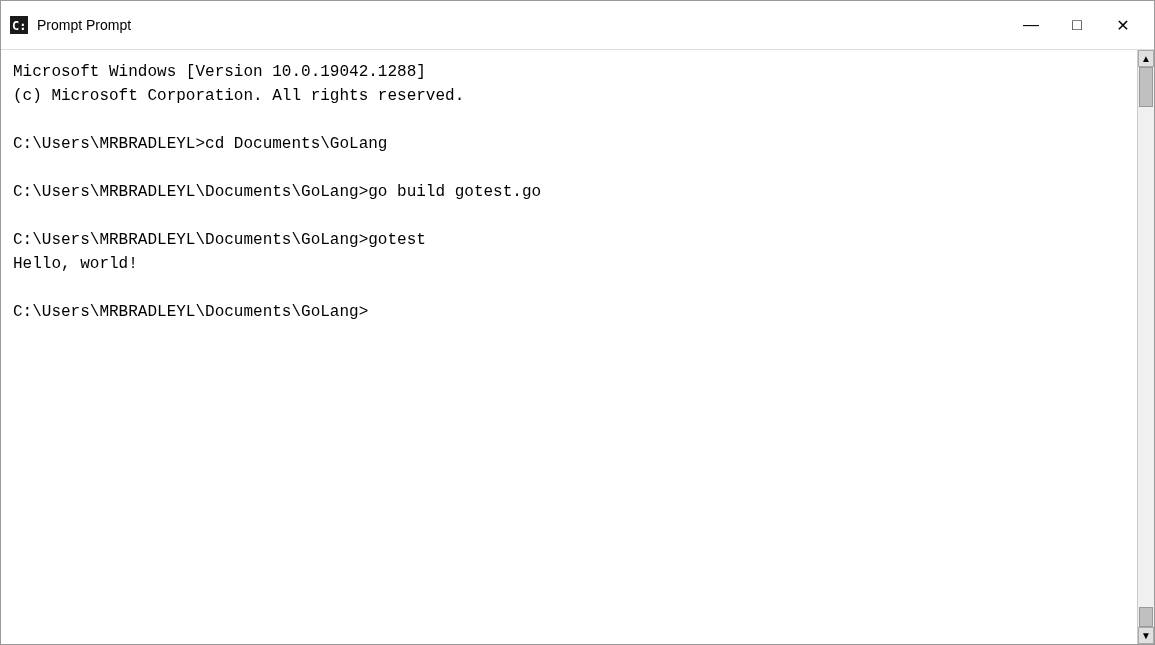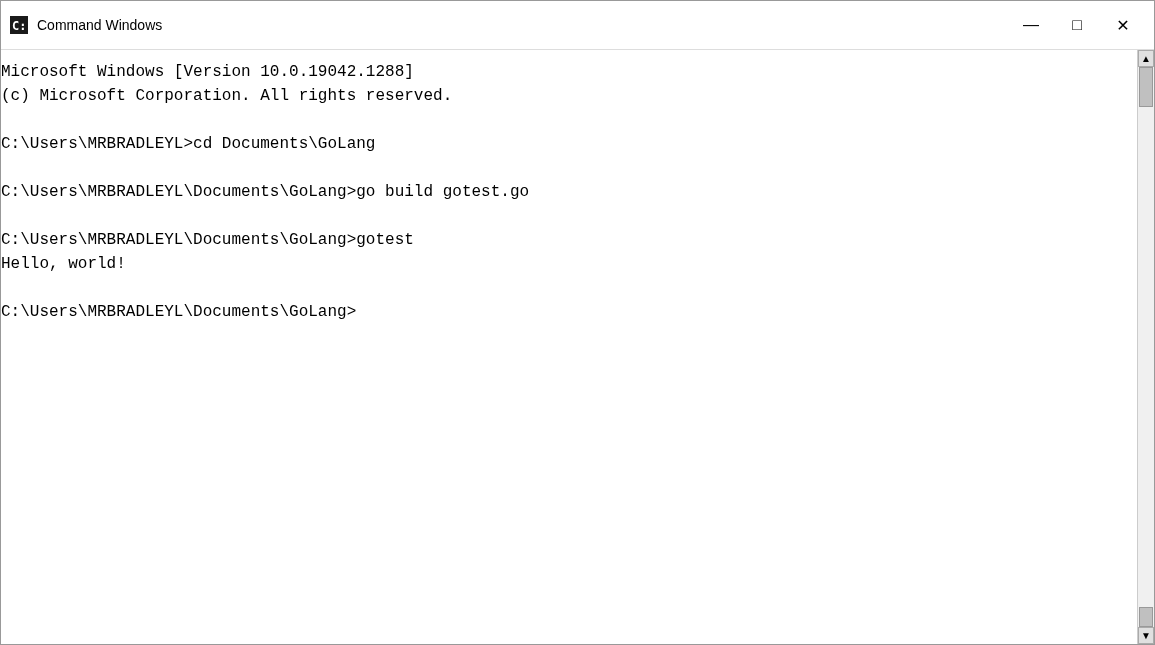--- a/index.html
+++ b/index.html
@@ -83,21 +83,21 @@
 
     .window-body {
       display: flex;
       flex: 1;
       overflow: hidden;
     }
 
     .terminal-content {
       flex: 1;
       background: #ffffff;
-      padding: 10px 0;
+      padding: 10px 12px;
       font-family: 'Consolas', 'Courier New', monospace;
       font-size: 16px;
       color: #000000;
       line-height: 1.5;
       overflow-y: auto;
       white-space: pre-wrap;
     }
 
     .terminal-content .line {
       display: block;
@@ -157,21 +157,21 @@
 
 <div class="window">
 
   <div class="title-bar">
     <div class="title-bar-icon">
       <svg viewBox="0 0 18 18" xmlns="http://www.w3.org/2000/svg">
         <rect x="0" y="0" width="18" height="18" fill="#1a1a1a"></rect>
         <text x="2" y="14" font-family="monospace" font-size="12" fill="white" font-weight="bold">C:</text>
       </svg>
     </div>
-    <span class="title-bar-text">Command Windows</span>
+    <span class="title-bar-text">Prompt Prompt</span>
     <div class="title-bar-controls">
       <button class="title-bar-btn">—</button>
       <button class="title-bar-btn">□</button>
       <button class="title-bar-btn close">✕</button>
     </div>
   </div>
 
   <div class="window-body">
     <div class="terminal-content"><span class="line">Microsoft Windows [Version 10.0.19042.1288]</span><span class="line">(c) Microsoft Corporation. All rights reserved.</span><span class="line"></span><span class="line">C:\Users\MRBRADLEYL&gt;cd Documents\GoLang</span><span class="line"></span><span class="line">C:\Users\MRBRADLEYL\Documents\GoLang&gt;go build gotest.go</span><span class="line"></span><span class="line">C:\Users\MRBRADLEYL\Documents\GoLang&gt;gotest</span><span class="line">Hello, world!</span><span class="line"></span><span class="line">C:\Users\MRBRADLEYL\Documents\GoLang&gt;</span><span class="line"></span><span class="line"></span><span class="line"></span><span class="line"></span><span class="line"></span><span class="line"></span><span class="line"></span><span class="line"></span><span class="line"></span></div>
     <div class="scrollbar">

